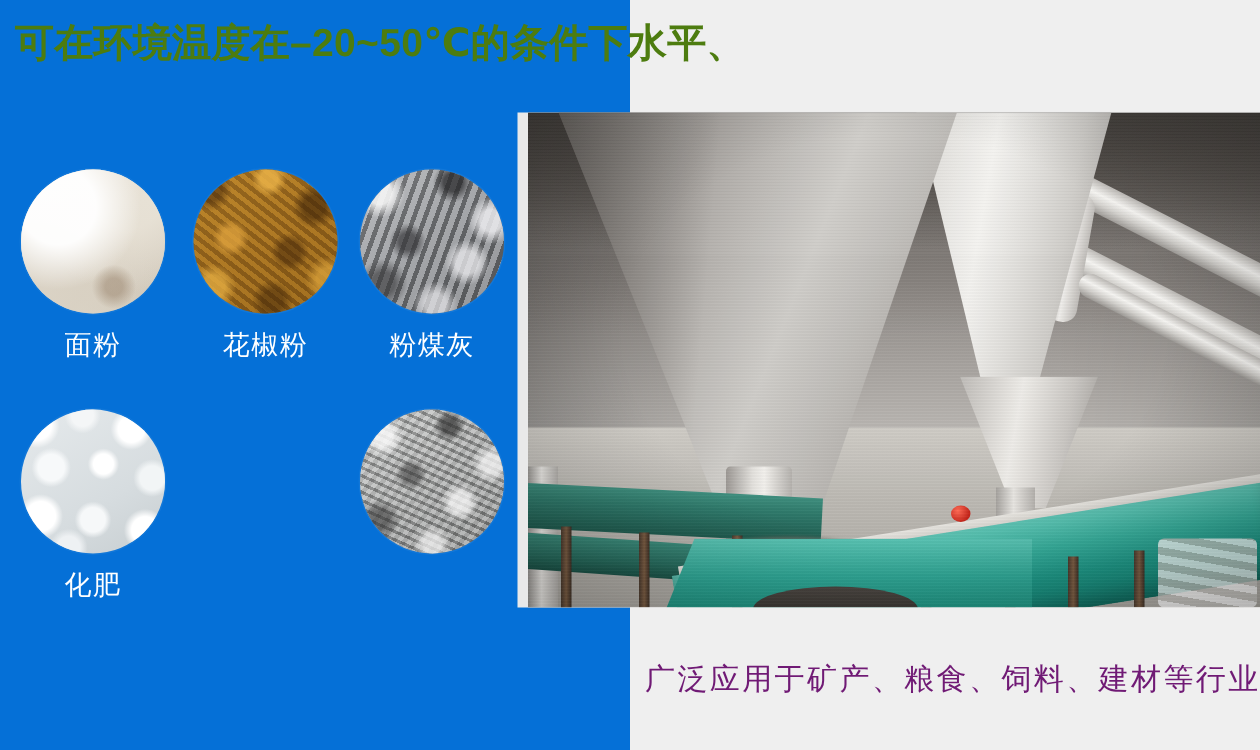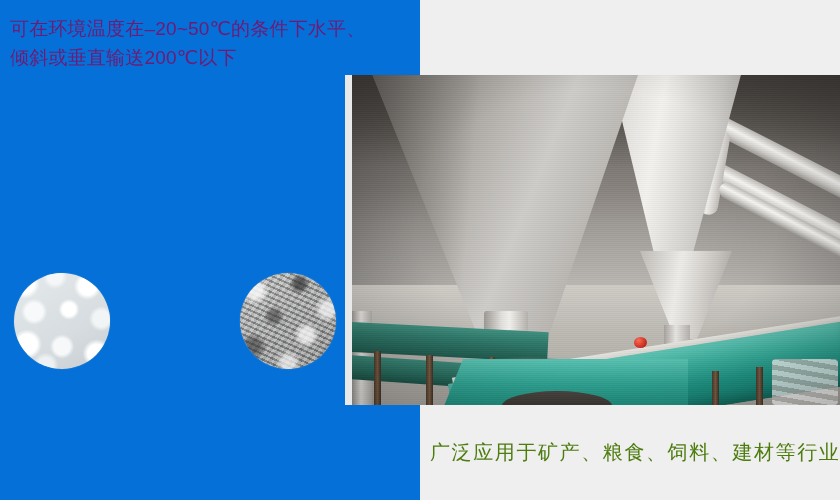--- a/index.html
+++ b/index.html
@@ -28,25 +28,25 @@
     width: 420px;
     height: 500px;
     background: #0570d7;
   }
 
   .headline {
     position: absolute;
     left: 10px;
     top: 14px;
     width: 400px;
-    color: #701a75;
-    font-size: 19px;
+    color: #4d7c0f;
+    font-size: 26px;
     line-height: 29px;
     letter-spacing: 0.2px;
-    font-weight: 400;
+    font-weight: 700;
   }
   .headline .line { display: block; white-space: nowrap; }
 
   
   .grid {
     position: absolute;
     left: 0;
     top: 113px;
     width: 345px;
     height: 310px;
@@ -377,46 +377,66 @@
     left: 420px;
     top: 405px;
     width: 420px;
     height: 95px;
     background: #efefef;
     display: flex;
     align-items: center;
   }
   .caption-text {
     margin-left: 10px;
-    color: #4d7c0f;
+    color: #701a75;
     font-size: 20px;
     letter-spacing: 1.6px;
     white-space: nowrap;
   }
 </style>
 </head>
 <body>
 
 <div class="stage">
 
   <div class="blue-panel"></div>
 
   <div class="headline">
     <span class="line">可在环境温度在–20~50℃的条件下水平、</span>
-    <span class="line">倾斜或垂直输送200℃以下</span>
   </div>
 
   <div class="grid">
 
+    <div class="grid-row row-0">
+      <div class="cell c0">
+        <div class="swatch">
+          <div class="tex tex-flour"></div>
+        </div>
+        <div class="cell-label">面粉</div>
+      </div>
+      <div class="cell c1">
+        <div class="swatch">
+          <div class="tex tex-pepper"></div>
+        </div>
+        <div class="cell-label">花椒粉</div>
+      </div>
+      <div class="cell c2">
+        <div class="swatch">
+          <div class="tex tex-flyash"></div>
+        </div>
+        <div class="cell-label">粉煤灰</div>
+      </div>
+    </div>
 
     <div class="grid-row row-1">
       <div class="cell c0">
         <div class="swatch">
           <div class="tex tex-fertilizer"></div>
         </div>
+        <div class="cell-label">化肥</div>
       </div>
       <div class="cell c2">
         <div class="swatch">
           <div class="tex tex-concrete"></div>
         </div>
       </div>
     </div>
 
   </div>
 

